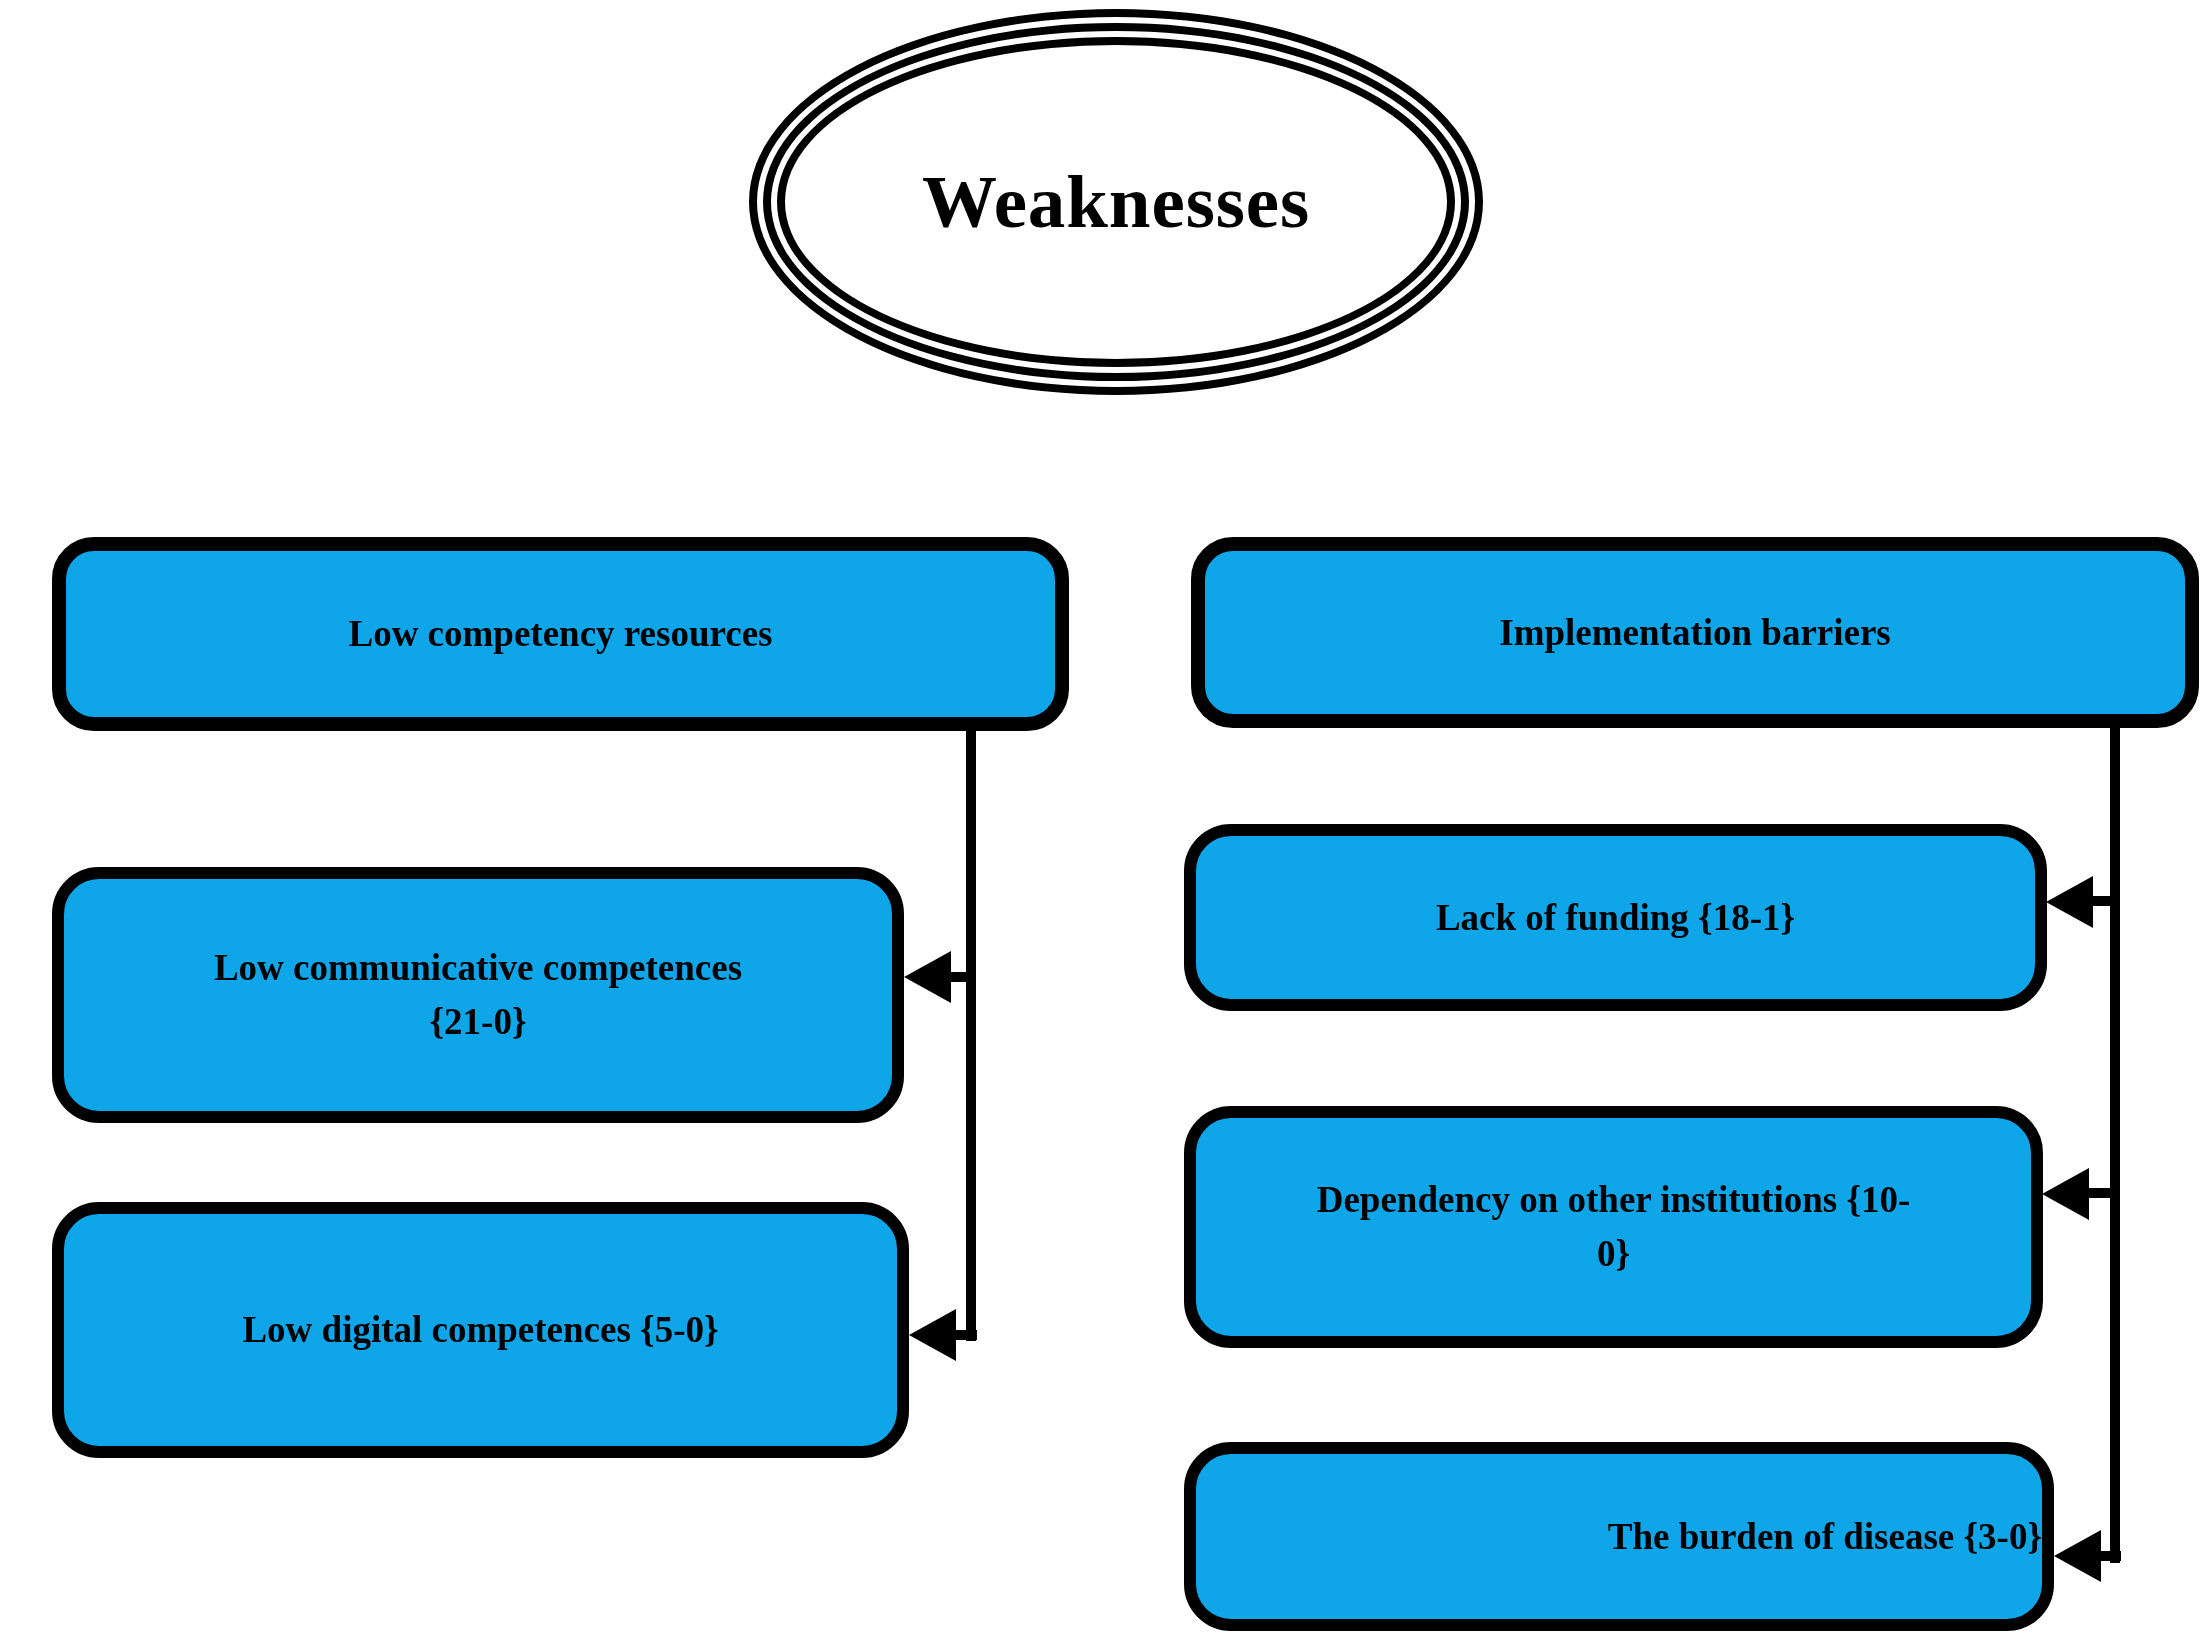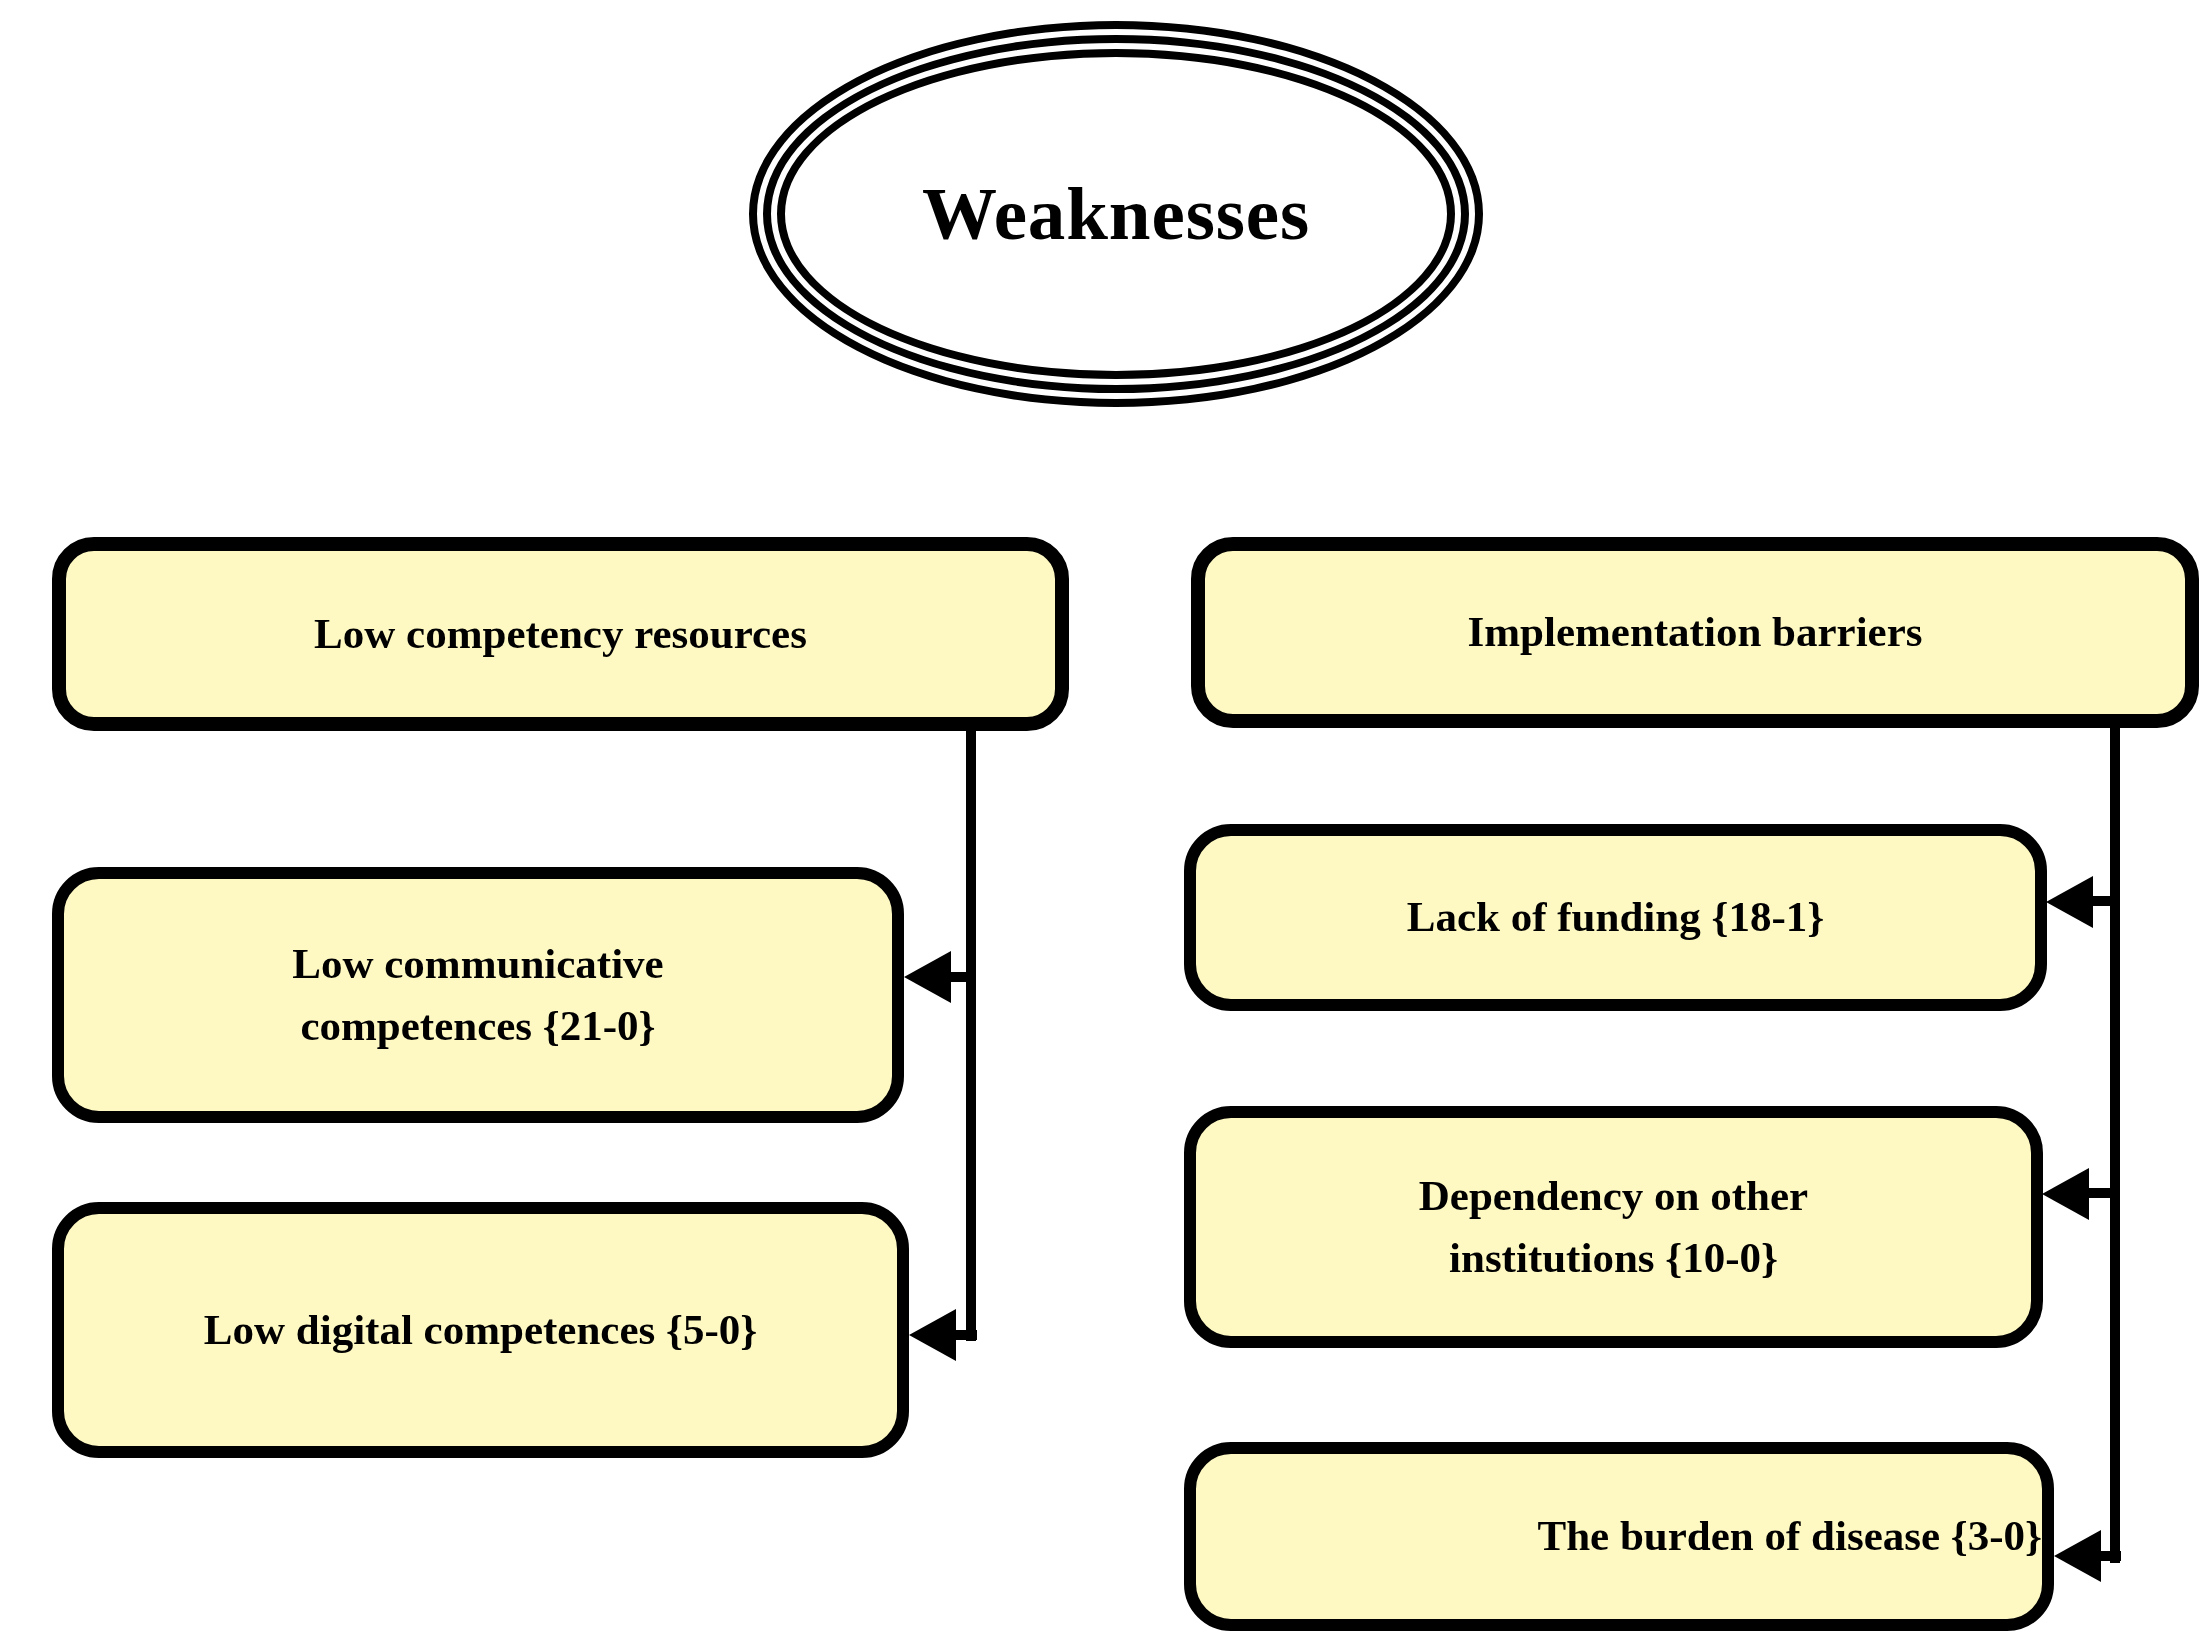--- a/index.html
+++ b/index.html
@@ -7,41 +7,41 @@
     position:relative;
     width:2213px;
     height:1648px;
     background:#ffffff;
     font-family:"Liberation Serif","DejaVu Serif",serif;
     color:#000;
     overflow:hidden;
   }
 
   
-  .ellipse-wrap{position:absolute;left:749px;top:21px;width:734px;height:386px;}
+  .ellipse-wrap{position:absolute;left:749px;top:9px;width:734px;height:386px;}
   .ring{position:absolute;border:8.5px solid #000;border-radius:50%;}
   .ring.r0{inset:0;}
   .ring.r1{inset:14px;}
   .ring.r2{inset:28px;}
   .ellipse-label{
     position:absolute;inset:0;
     display:flex;align-items:center;justify-content:center;
     font-size:75px;font-weight:bold;letter-spacing:0.9px;
   }
 
   
   .node{
     position:absolute;
     box-sizing:border-box;
-    background:#fef9c3;
+    background:#0ea5e9;
     border:12.2px solid #000;
     border-radius:47px;
     display:flex;align-items:center;justify-content:center;
     text-align:center;
-    font-size:43px;font-weight:bold;line-height:1.45;
+    font-size:37px;font-weight:bold;line-height:1.45;
   }
   .node.parent{border-width:14px;border-radius:42px;}
 
   .node-l1{left:52px;  top:537px;  width:1017px; height:194px;}
   .node-l2{left:52px;  top:831px;  width:852px;  height:256px;margin-top:36px;}
   .node-l3{left:52px;  top:1190px; width:857px;  height:256px;margin-top:12px;}
   .node-r1{left:1191px;top:537px;  width:1008px; height:191px;}
   .node-r2{left:1184px;top:824px;  width:863px;  height:187px;}
   .node-r3{left:1184px;top:1106px; width:859px;  height:242px;}
   .node-r4{left:1184px;top:1442px; width:870px;  height:189px;justify-content:flex-end;}

